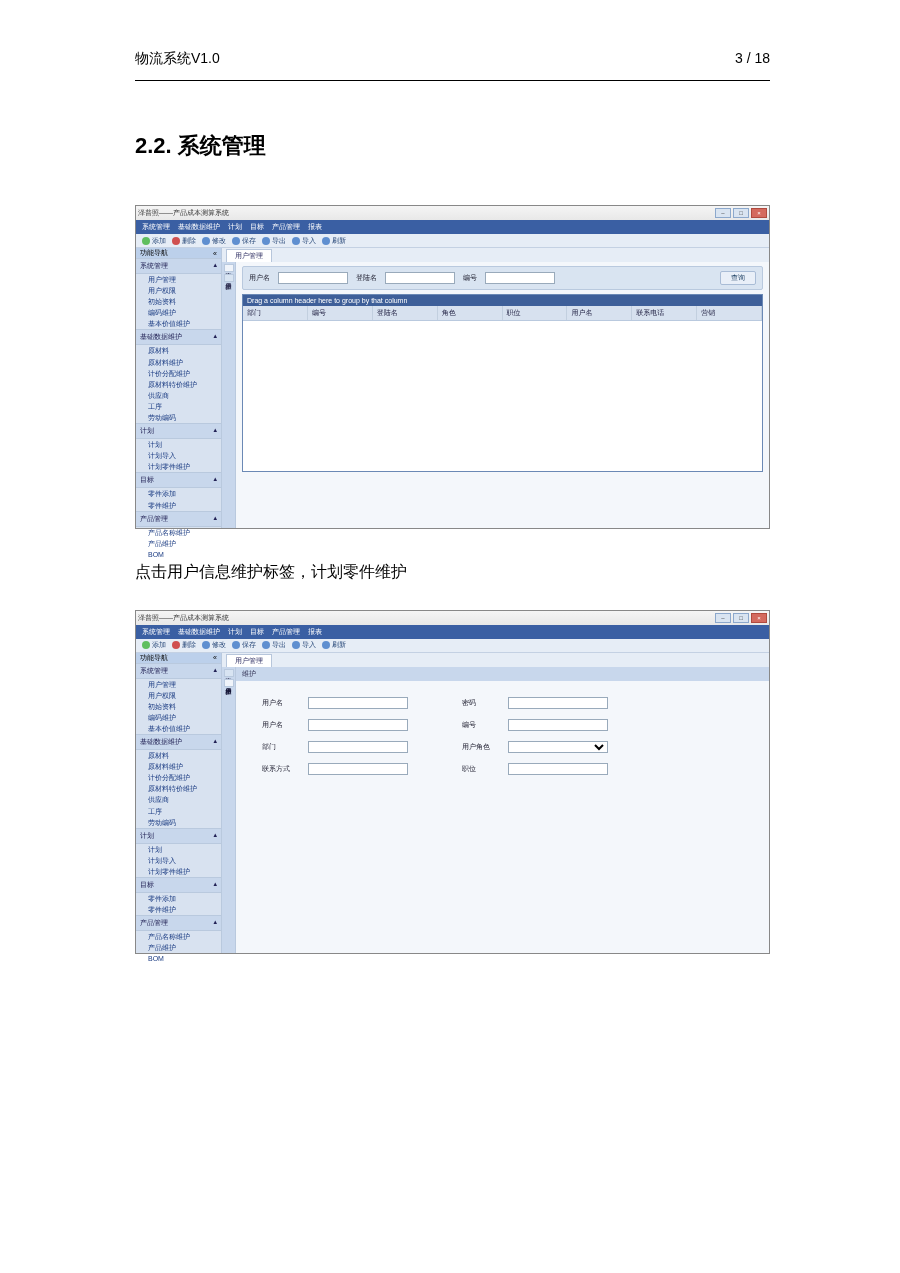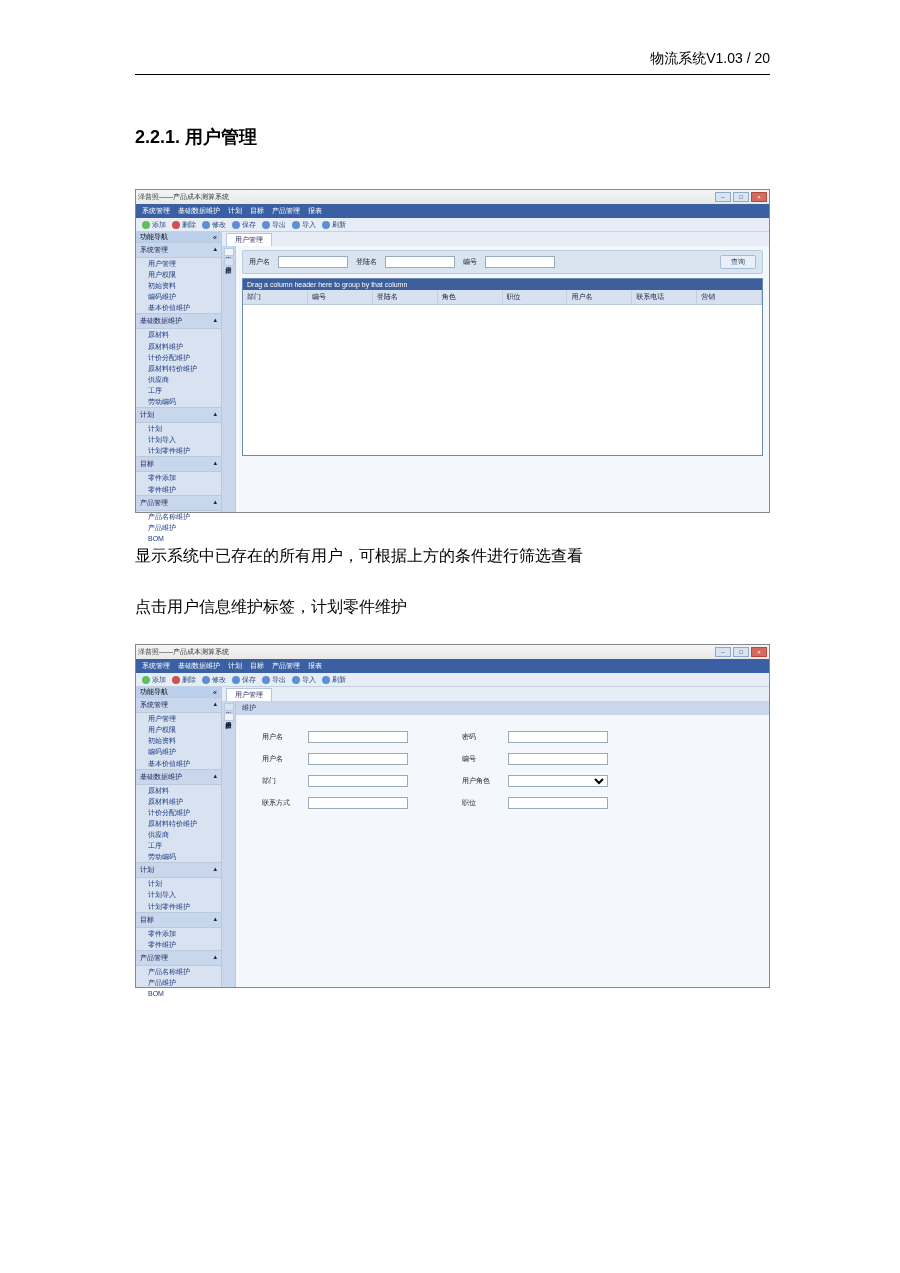--- a/index.html
+++ b/index.html
@@ -1,18 +1,18 @@
 <!DOCTYPE html>
 <html><head>
 <meta charset="utf-8">
 <style>
   * { box-sizing: border-box; margin: 0; padding: 0; }
   body { font-family: "SimSun", "Microsoft YaHei", sans-serif; background: #fff; width: 900px; margin: 0 auto; }
   .page { padding: 50px 130px 50px 135px; }
-  .header-bar { display: flex; justify-content: flex-end; border-bottom: 1.5px solid #000; padding-bottom: 6px; margin-bottom: 50px; font-size: 14px; }
+  .header-bar { display: flex; justify-content: space-between; border-bottom: 1.5px solid #000; padding-bottom: 12px; margin-bottom: 50px; font-size: 14px; }
   .h1 { font-size: 22px; font-weight: bold; margin-bottom: 44px; }
   .h2 { font-size: 18px; font-weight: bold; margin-bottom: 40px; }
   .para { font-size: 16px; margin-bottom: 25px; line-height: 1.6; }
 
   
   .shot { border: 1px solid #888; margin-bottom: 30px; background: #fff; font-size: 8px; }
   .shot .titlebar { height: 14px; background: linear-gradient(#f5f5f5,#e8e8e8); display:flex; align-items:center; justify-content:space-between; padding:0 2px; font-size:7px; color:#333; }
   .shot .titlebar .winbtns { display:flex; gap:2px; }
   .shot .titlebar .winbtns span { width:16px; height:10px; background:#d9e4f1; border:1px solid #8ca8cc; font-size:6px; display:flex;align-items:center;justify-content:center; }
   .shot .titlebar .winbtns span.close { background:#d46a5e; border-color:#b04a3e; color:#fff;}
@@ -53,24 +53,24 @@
   .shot .form .pair input { width:100px; height:12px; border:1px solid #9ab; background:#fff; font-size:7px;}
   .shot .form .pair select { width:100px; height:12px; border:1px solid #9ab; background:#fff; font-size:7px;}
   .shot .formtitle { background:#c8d7ec; font-size:7px; padding:2px 6px; color:#335; margin:-4px -6px 6px -6px;}
 </style>
 </head>
 <body>
 
 <div class="page">
   <div class="header-bar">
     <span>物流系统V1.0</span>
-    <span>3 / 20</span>
+    <span>3 / 18</span>
   </div>
 
-  <div class="h2">2.2.1. 用户管理</div>
+  <div class="h1">2.2.  系统管理</div>
 
   <div class="shot" style="--bodyh:280px">
     <div class="titlebar">
       <span><span>泽普照——</span><span>产品成本测算系统</span></span>
       <span class="winbtns">
         <span>–</span>
         <span>□</span>
         <span class="close">×</span>
       </span>
     </div>
@@ -193,21 +193,20 @@
                   <span>营销</span>
                 </div>
               <div class="gbody"></div>
             </div>
           </div>
         </div>
       </div>
     </div>
   </div>
 
-  <div class="para">显示系统中已存在的所有用户，可根据上方的条件进行筛选查看</div>
   <div class="para">点击用户信息维护标签，计划零件维护</div>
 
   <div class="shot" style="--bodyh:300px">
     <div class="titlebar">
       <span><span>泽普照——</span><span>产品成本测算系统</span></span>
       <span class="winbtns">
         <span>–</span>
         <span>□</span>
         <span class="close">×</span>
       </span>

